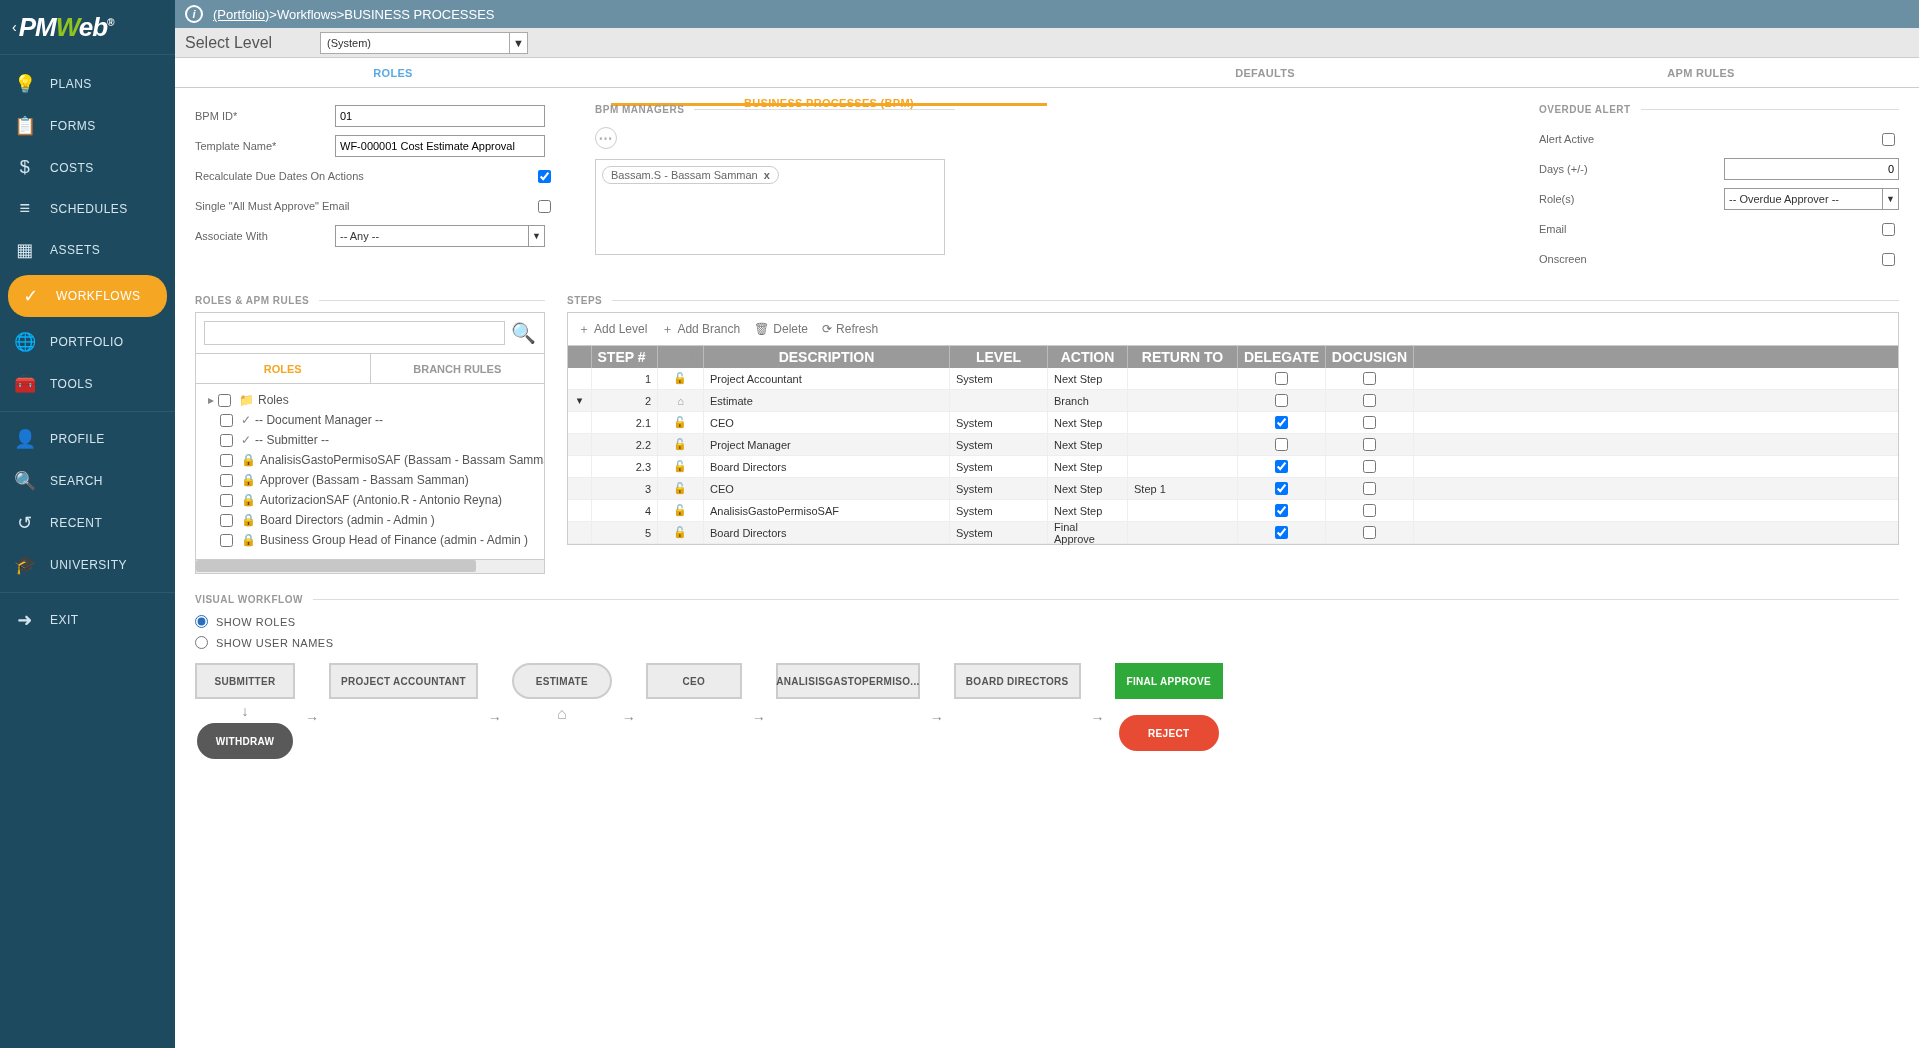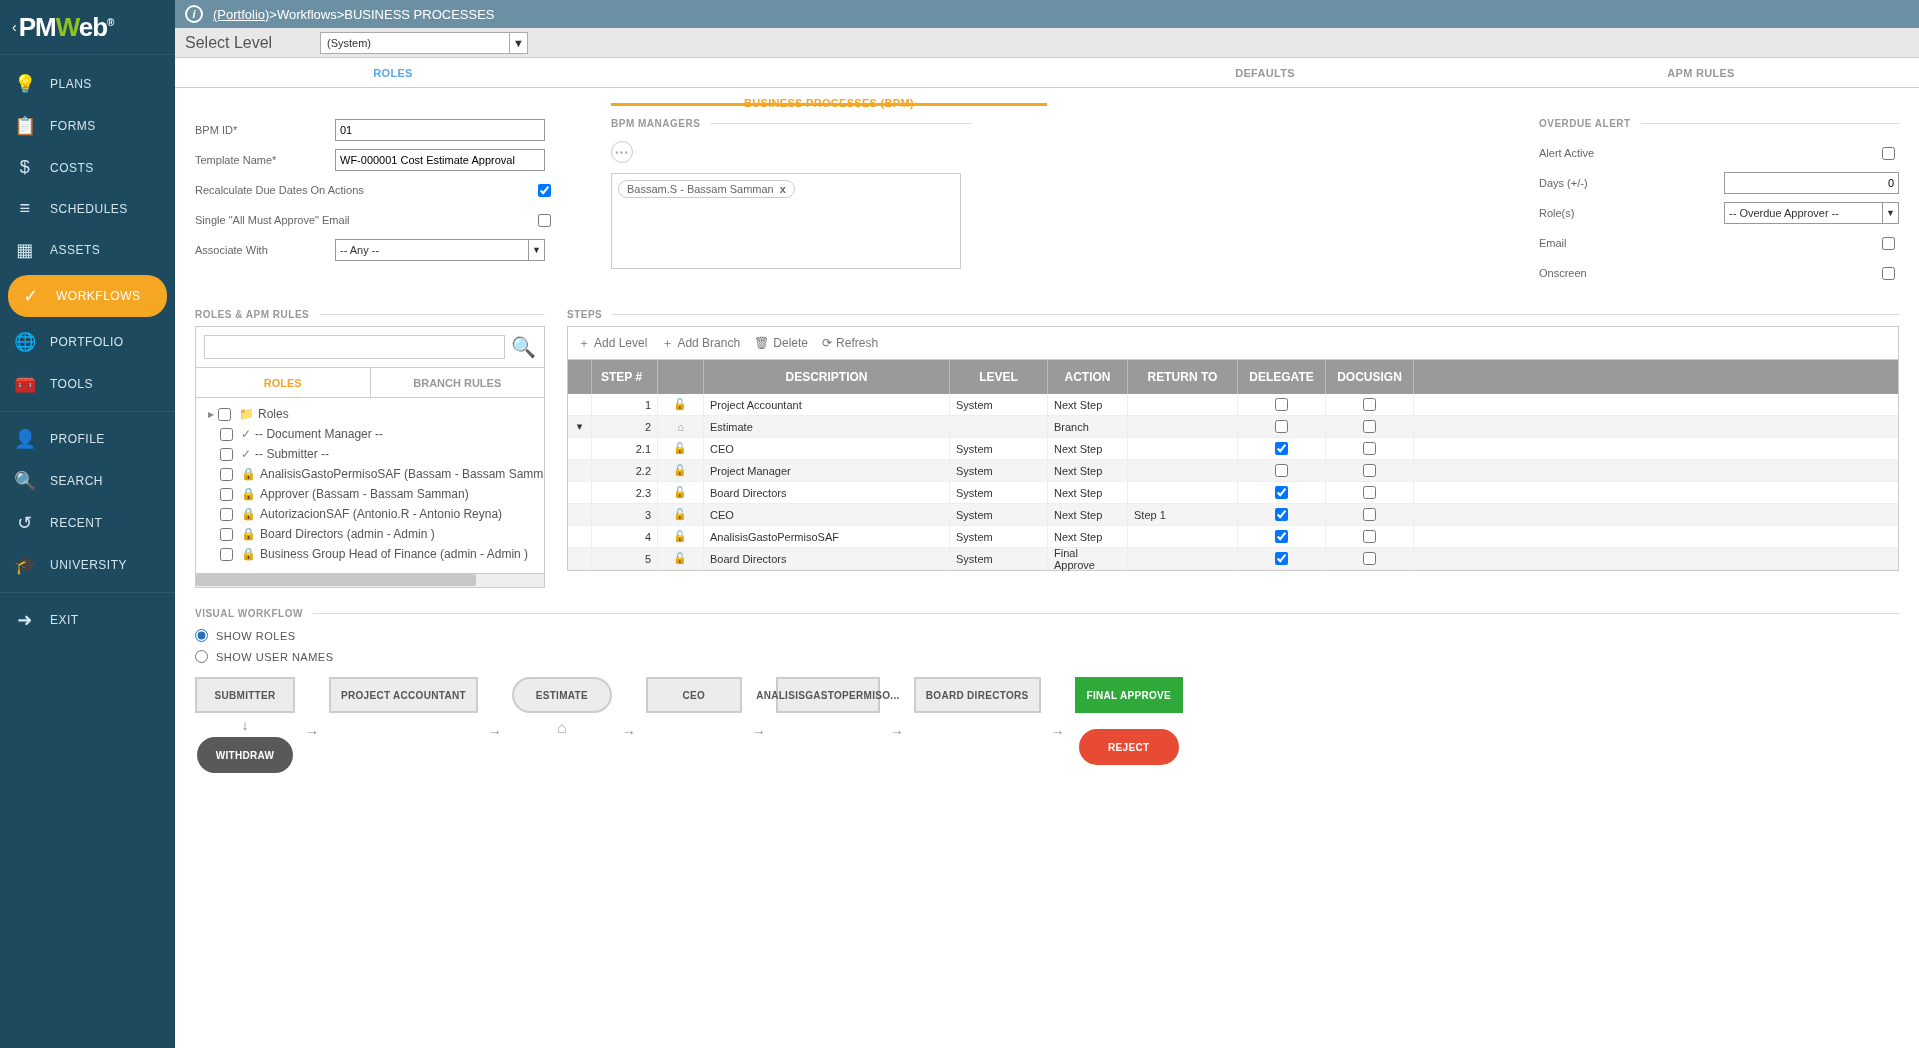--- a/index.html
+++ b/index.html
@@ -1,20 +1,20 @@
 <!DOCTYPE html>
 <html><head>
 <meta charset="utf-8">
 <style>
 * { box-sizing: border-box; margin: 0; padding: 0; font-family: Arial, sans-serif; }
 body { background: #fff; font-size: 12px; color: #333; display: flex; height: 1048px; width: 1919px; overflow: hidden; }
 
 .sidebar { width: 175px; background: #1e4a5f; color: #fff; display: flex; flex-direction: column; flex-shrink: 0; }
 .logo { height: 55px; background: #1e4a5f; padding: 8px 12px; border-bottom: 1px solid #2a5a70; display:flex; align-items:center; }
-.logo-text { font-size: 26px; font-weight: bold; letter-spacing: -1px; }
+.logo-text { font-size: 26px; font-weight: bold; font-style: italic; letter-spacing: -1px; }
 .logo-text .green { color: #8fc31f; }
 .logo-text .reg { font-size: 10px; vertical-align: super; }
 .logo-chev { font-size: 14px; margin-right: 2px; }
 
 .nav { flex: 1; padding-top: 8px; }
 .nav-item { display: flex; align-items: center; padding: 10px 14px; color: #d4e4ec; cursor: pointer; font-size: 12px; letter-spacing: 0.5px; }
 .nav-item.active { background: #f5a623; color: #fff; border-radius: 20px; margin: 4px 8px; padding: 10px 12px; }
 .nav-item .icon { width: 22px; margin-right: 14px; text-align: center; font-size: 18px; }
 .nav-sep { border-top: 1px solid #2a5a70; margin: 6px 0; }
 
@@ -29,21 +29,21 @@
 .levelbar .select { width: 208px; height: 22px; border: 1px solid #aaa; background: #fff; display: flex; align-items: center; padding: 0 6px; position: relative; font-size: 11px; }
 .levelbar .select .arrow { position: absolute; right: 0; top: 0; width: 18px; height: 20px; border-left: 1px solid #aaa; display: flex; align-items: center; justify-content: center; }
 
 .tabs { height: 30px; border-bottom: 1px solid #ccc; display: flex; background: #fff; }
 .tabs .tab { flex: 1; display: flex; align-items: center; justify-content: center; font-size: 11px; font-weight: bold; color: #999; cursor: pointer; letter-spacing: 0.3px; }
 .tabs .tab.link { color: #5aa9e6; }
 .tabs .tab.active { color: #f5a623; border-bottom: 3px solid #f5a623; margin-bottom: -1px; margin-top: 45px; }
 
 .content { padding: 16px 20px; flex: 1; }
 
-.form-row { display: flex; gap: 56px; margin-top: 14px; }
+.form-row { display: flex; gap: 40px; }
 .form-col { display: flex; flex-direction: column; gap: 6px; }
 .form-col.left { width: 360px; }
 .form-col.mid { width: 360px; }
 .form-col.right { width: 360px; margin-left: auto; }
 
 .field { display: flex; align-items: center; height: 24px; }
 .field label { width: 140px; font-size: 11px; color: #666; }
 .field input[type=text] { width: 210px; height: 22px; border: 1px solid #999; padding: 0 4px; font-size: 11px; }
 .field input[type=checkbox] { margin-left: auto; margin-right: 4px; }
 .field .select { width: 210px; height: 22px; border: 1px solid #999; background: #fff; display: flex; align-items: center; padding: 0 4px; position: relative; font-size: 11px; }
@@ -78,21 +78,21 @@
 .tree-row .cb { margin-right: 4px; }
 .tree-row .ic { margin: 0 4px; color: #888; font-size: 12px; }
 .tree-row.indent { padding-left: 18px; }
 .tree .scroll-track { position: absolute; left:0; right:0; bottom:0; height:14px; background:#eee; border-top:1px solid #ccc;}
 .tree .scroll-thumb { position:absolute; left:0; bottom:1px; height:12px; width:280px; background:#c7c7c7; border-radius:2px;}
 
 .toolbar { border: 1px solid #ccc; height: 34px; display: flex; align-items: center; gap: 14px; padding: 0 10px; color: #777; font-size: 12px; }
 .toolbar .tb { display: flex; align-items: center; gap: 4px; cursor: pointer; }
 
 .grid { border: 1px solid #ccc; border-top: none; }
-.grid-head { display: flex; background: #9a9a9a; color: #fff; font-size: 12px; font-weight: bold; height: 34px; }
+.grid-head { display: flex; background: #9a9a9a; color: #fff; font-size: 14px; font-weight: bold; height: 22px; }
 .grid-head > div { border-right: 1px solid #bbb; display: flex; align-items: center; justify-content: center; }
 .grid-row { display: flex; height: 22px; font-size: 11px; border-bottom: 1px solid #eee; }
 .grid-row.alt { background: #f4f4f4; }
 .grid-row > div { border-right: 1px solid #eee; display: flex; align-items: center; padding: 0 6px; }
 .c-exp { width: 24px; justify-content: center; }
 .c-step { width: 66px; justify-content: flex-end; padding-right: 6px; }
 .c-type { width: 46px; justify-content: center; color: #999; }
 .c-desc { width: 246px; }
 .c-level { width: 98px; }
 .c-action { width: 80px; }
@@ -540,21 +540,21 @@
         <div class="flow-col">
           <div class="node pill">ESTIMATE</div>
           <div class="sub-ic">⌂</div>
         </div>
         <div class="arrow-h">→</div>
         <div class="flow-col">
             <div class="node">CEO</div>
           </div>
         <div class="arrow-h">→</div>
         <div class="flow-col">
-            <div class="node" style="width:104px">ANALISISGASTOPERMISO...</div>
+            <div class="node" style="width:144px">ANALISISGASTOPERMISO...</div>
           </div>
         <div class="arrow-h">→</div>
         <div class="flow-col">
             <div class="node">BOARD DIRECTORS</div>
           </div>
         <div class="arrow-h">→</div>
         <div class="flow-col">
           <div class="node green">FINAL APPROVE</div>
           <div style="height:16px"></div>
           <div class="node red">REJECT</div>

